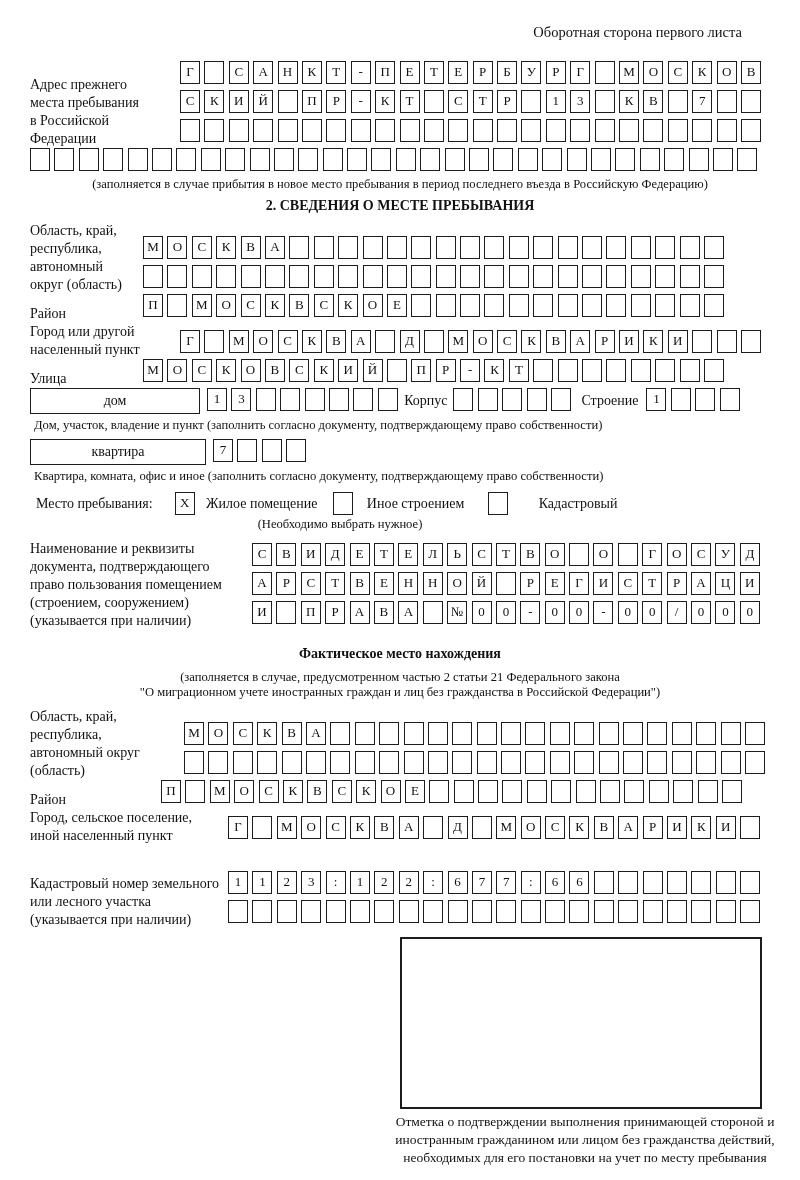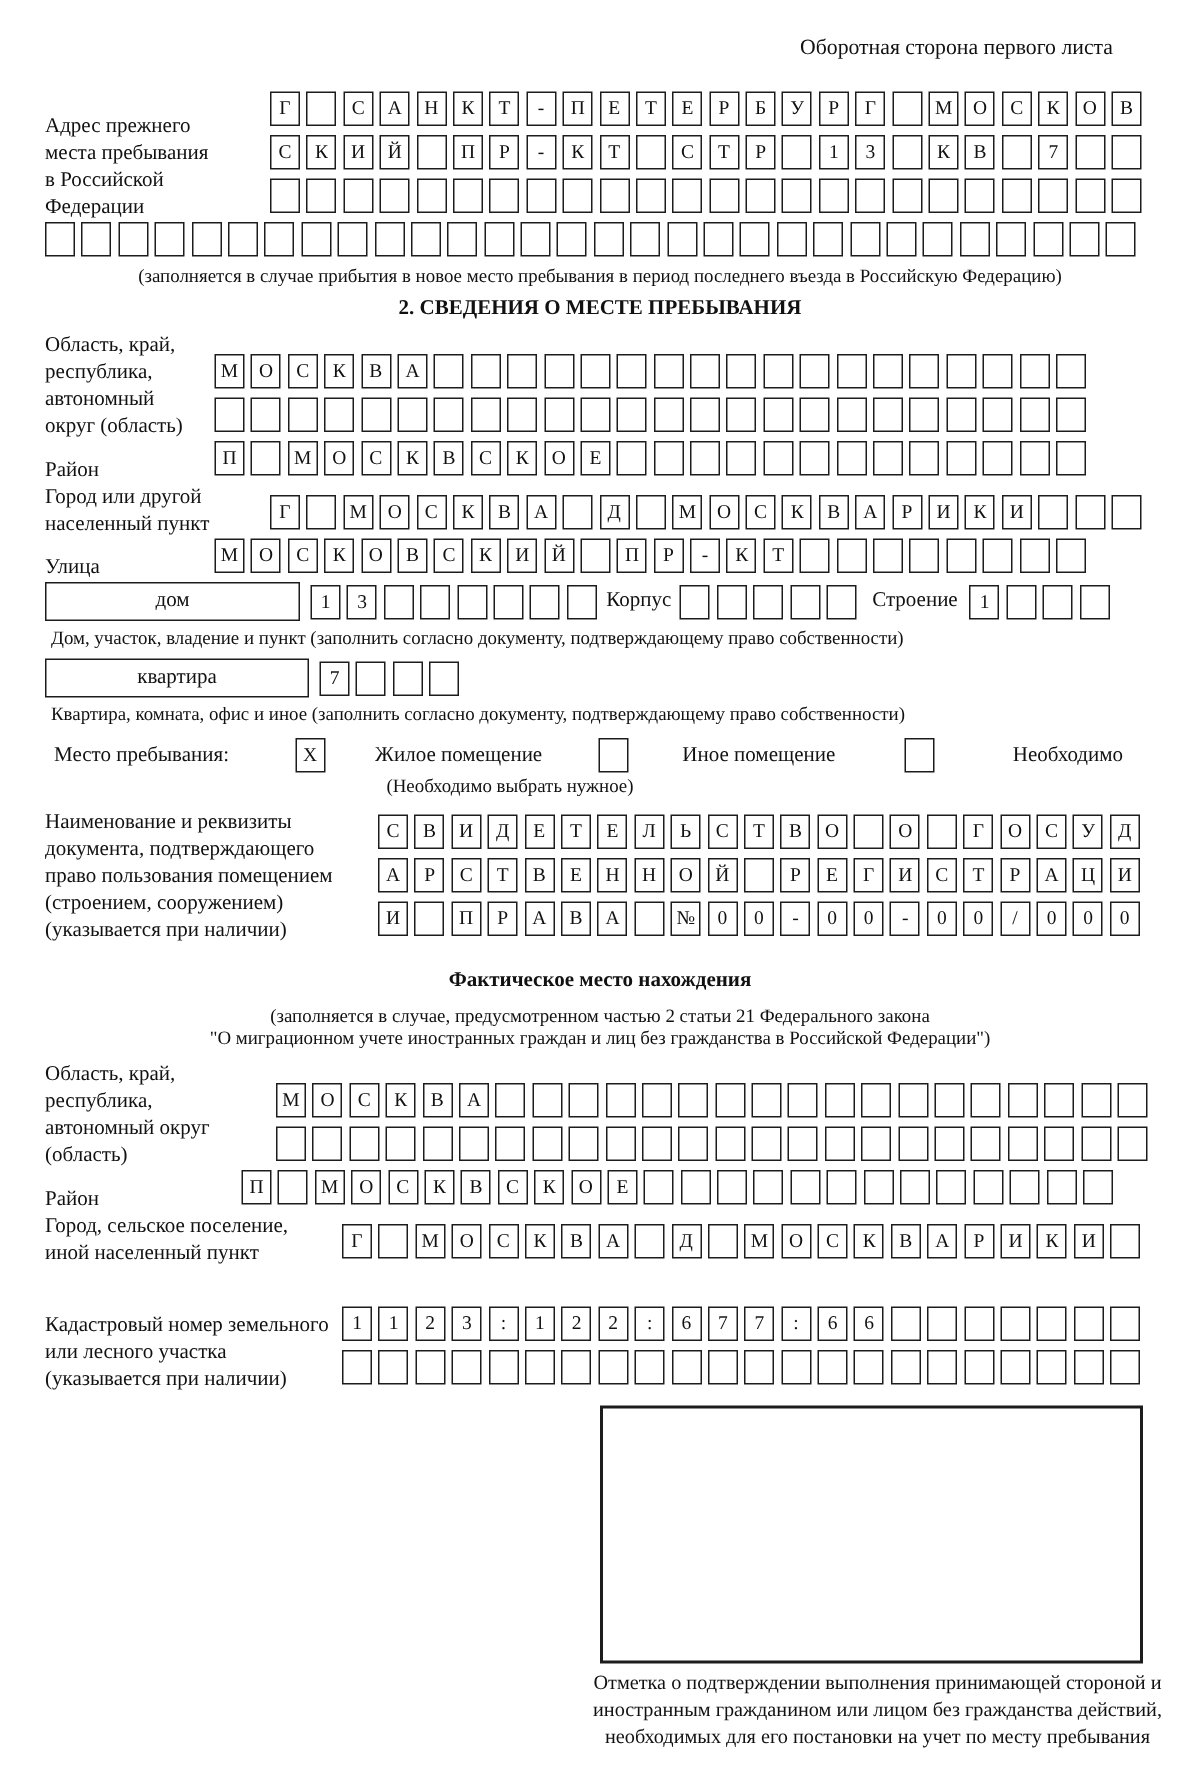--- a/index.html
+++ b/index.html
@@ -41,24 +41,24 @@
 
   .widebox {
     border: 1.6px solid #1c1c1c; height: 26px;
     display: flex; align-items: center; justify-content: center;
     font-size: 14px; flex-shrink: 0; background: #fff;
   }
   .box-dom { width: 170px; margin-right: 7px; }
   .box-kv  { width: 176px; margin-right: 7px; }
   .inline-lbl { font-size: 14px; line-height: 26px; white-space: nowrap; }
 
-  .house-row, .apt-row { display: flex; align-items: center; margin-bottom: 4px; }
+  .house-row, .apt-row { display: flex; margin-bottom: 4px; }
   .house-row .cells, .apt-row .cells { margin-bottom: 0; }
 
-  .stay-row { display: flex; align-items: center; margin: 8px 0 2px 0; gap: 22px; }
+  .stay-row { display: flex; align-items: center; margin: 8px 0 2px 0; }
   .stay-row .cells { margin-bottom: 0; }
   .stay-row .txt { font-size: 14px; white-space: nowrap; }
 
   .stamp-box {
     margin-left: 370px; margin-top: 8px;
     width: 362px; height: 172px; border: 2px solid #1c1c1c; background: #fff;
   }
   .stamp-caption {
     margin-left: 360px; margin-top: 4px; width: 390px;
     font-size: 13.5px; line-height: 18px; text-align: center;
@@ -382,25 +382,25 @@
 
   <div class="stay-row">
     <span class="txt" style="margin-left:6px;">Место пребывания:</span>
     <div class="cells" style="margin-left:22px;">
         <span class="cell">X</span>
       </div>
     <span class="txt" style="margin-left:7px;">Жилое помещение</span>
     <div class="cells" style="margin-left:16px;">
         <span class="cell"></span>
       </div>
-    <span class="txt" style="margin-left:9px;">Иное помещение</span>
+    <span class="txt" style="margin-left:9px;">Иное строением</span>
     <div class="cells" style="margin-left:24px;">
         <span class="cell"></span>
       </div>
-    <span class="txt" style="margin-left:26px;">Необходимо</span>
+    <span class="txt" style="margin-left:26px;">Кадастровый</span>
   </div>
   <div class="note" style="width:620px; text-align:center; margin-bottom:8px;">(Необходимо выбрать нужное)</div>
 
   <div class="frow">
     <div class="flabel lbl-doc">Наименование и реквизиты документа, подтверждающего право пользования помещением (строением, сооружением) (указывается при наличии)</div>
     <div>
       <div class="cells">
           <span class="cell">С</span>
           <span class="cell">В</span>
           <span class="cell">И</span>

